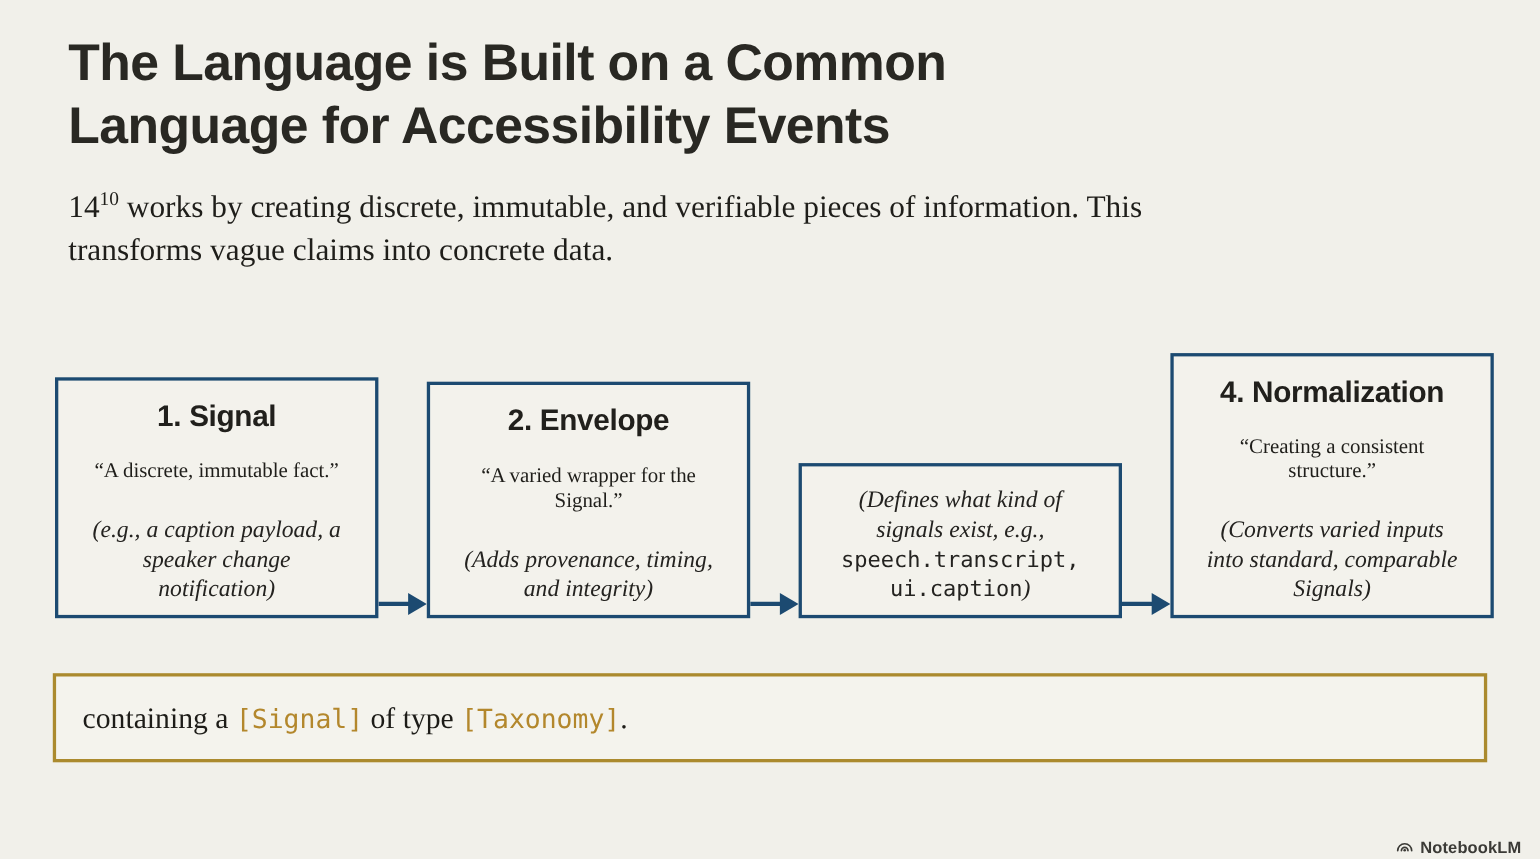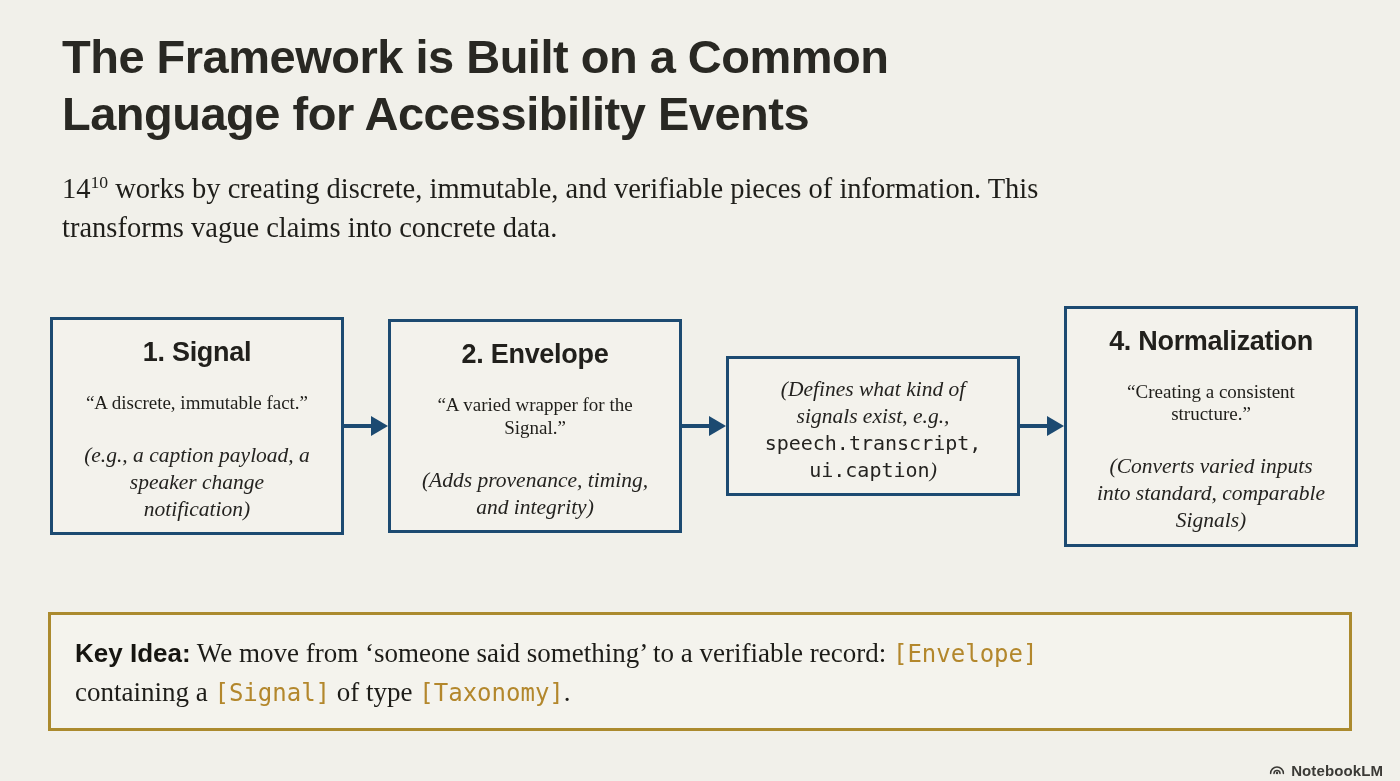--- a/index.html
+++ b/index.html
@@ -30,21 +30,21 @@
     font-size: 28.5px;
     line-height: 1.37;
     color: #1f1e1a;
   }
   .intro .line { display: block; white-space: nowrap; }
   .intro sup { font-size: 0.62em; vertical-align: super; line-height: 0; }
 
   .flow {
     margin: 44px 48px 0 50px;
     display: flex;
-    align-items: center;
+    align-items: flex-end;
     height: 271px;
   }
   .step-box {
     width: 294px;
     flex: 0 0 294px;
     border: 3px solid #1c4a71;
     background: #f3f2ec;
     text-align: center;
     padding: 17px 24px 10px 24px;
   }
@@ -123,21 +123,21 @@
     letter-spacing: 0.1px;
   }
   .watermark svg { display: block; }
 </style>
 </head>
 <body>
 
 <div class="slide">
 
   <h1 class="title">
-    <span>The Framework is Built on a Common</span>
+    <span>The Language is Built on a Common</span>
     <span>Language for Accessibility Events</span>
   </h1>
 
   <p class="intro">
     <span class="line"><span>14</span><sup>10</sup><span> works by creating discrete, immutable, and verifiable pieces of information. This</span></span>
     <span class="line">transforms vague claims into concrete data.</span>
   </p>
 
   <div class="flow">
 
@@ -180,21 +180,20 @@
 
     <div class="step-box">
       <div class="step-title">4. Normalization</div>
       <div class="step-quote">“Creating a consistent structure.”</div>
       <div class="step-note">(Converts varied inputs into standard, comparable Signals)</div>
     </div>
 
   </div>
 
   <div class="key-idea">
-    <span class="ki-line"><span class="ki-label">Key Idea:</span><span> We move from ‘someone said something’ to a verifiable record: </span><span class="code">[Envelope]</span></span>
     <span class="ki-line"><span>containing a </span><span class="code">[Signal]</span><span> of type </span><span class="code">[Taxonomy]</span><span>.</span></span>
   </div>
 
   <div class="watermark">
     <svg width="18" height="18" viewBox="0 0 24 24">
       <g fill="none" stroke="#3b3a36" stroke-width="2" stroke-linecap="round">
         <path d="M3.5 16.5 A 8.5 8.5 0 0 1 20.5 16.5"></path>
         <path d="M8 16.5 A 4 4 0 0 1 16 16.5"></path>
       </g>
       <circle cx="12" cy="16" r="1.6" fill="#3b3a36"></circle>

